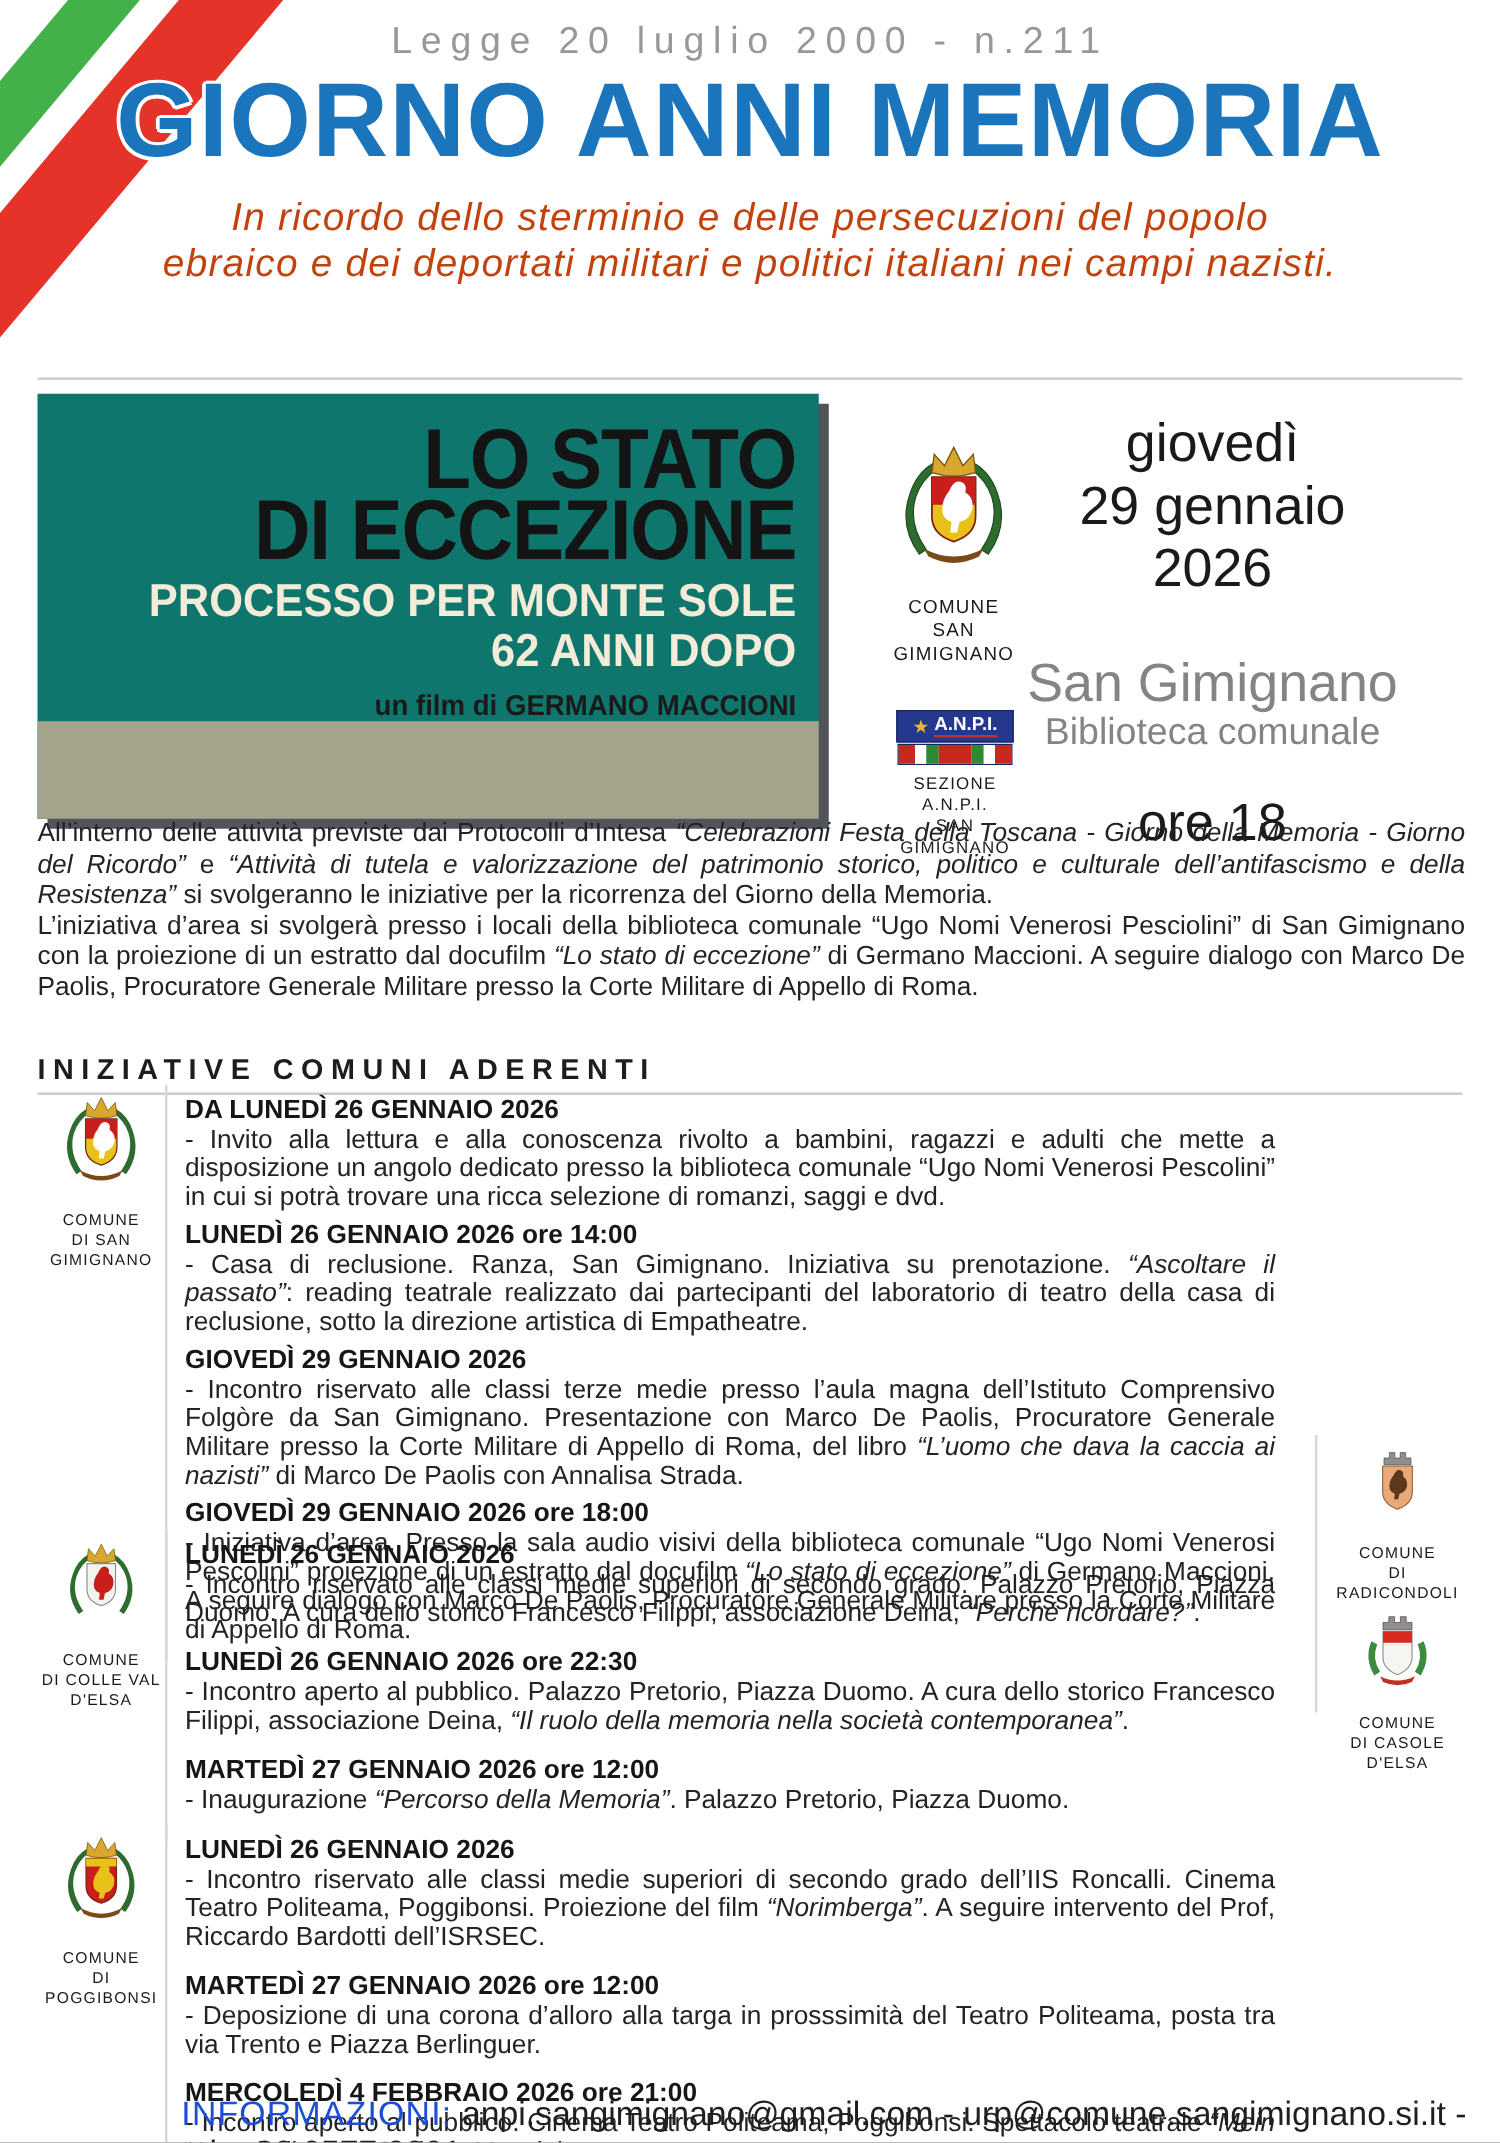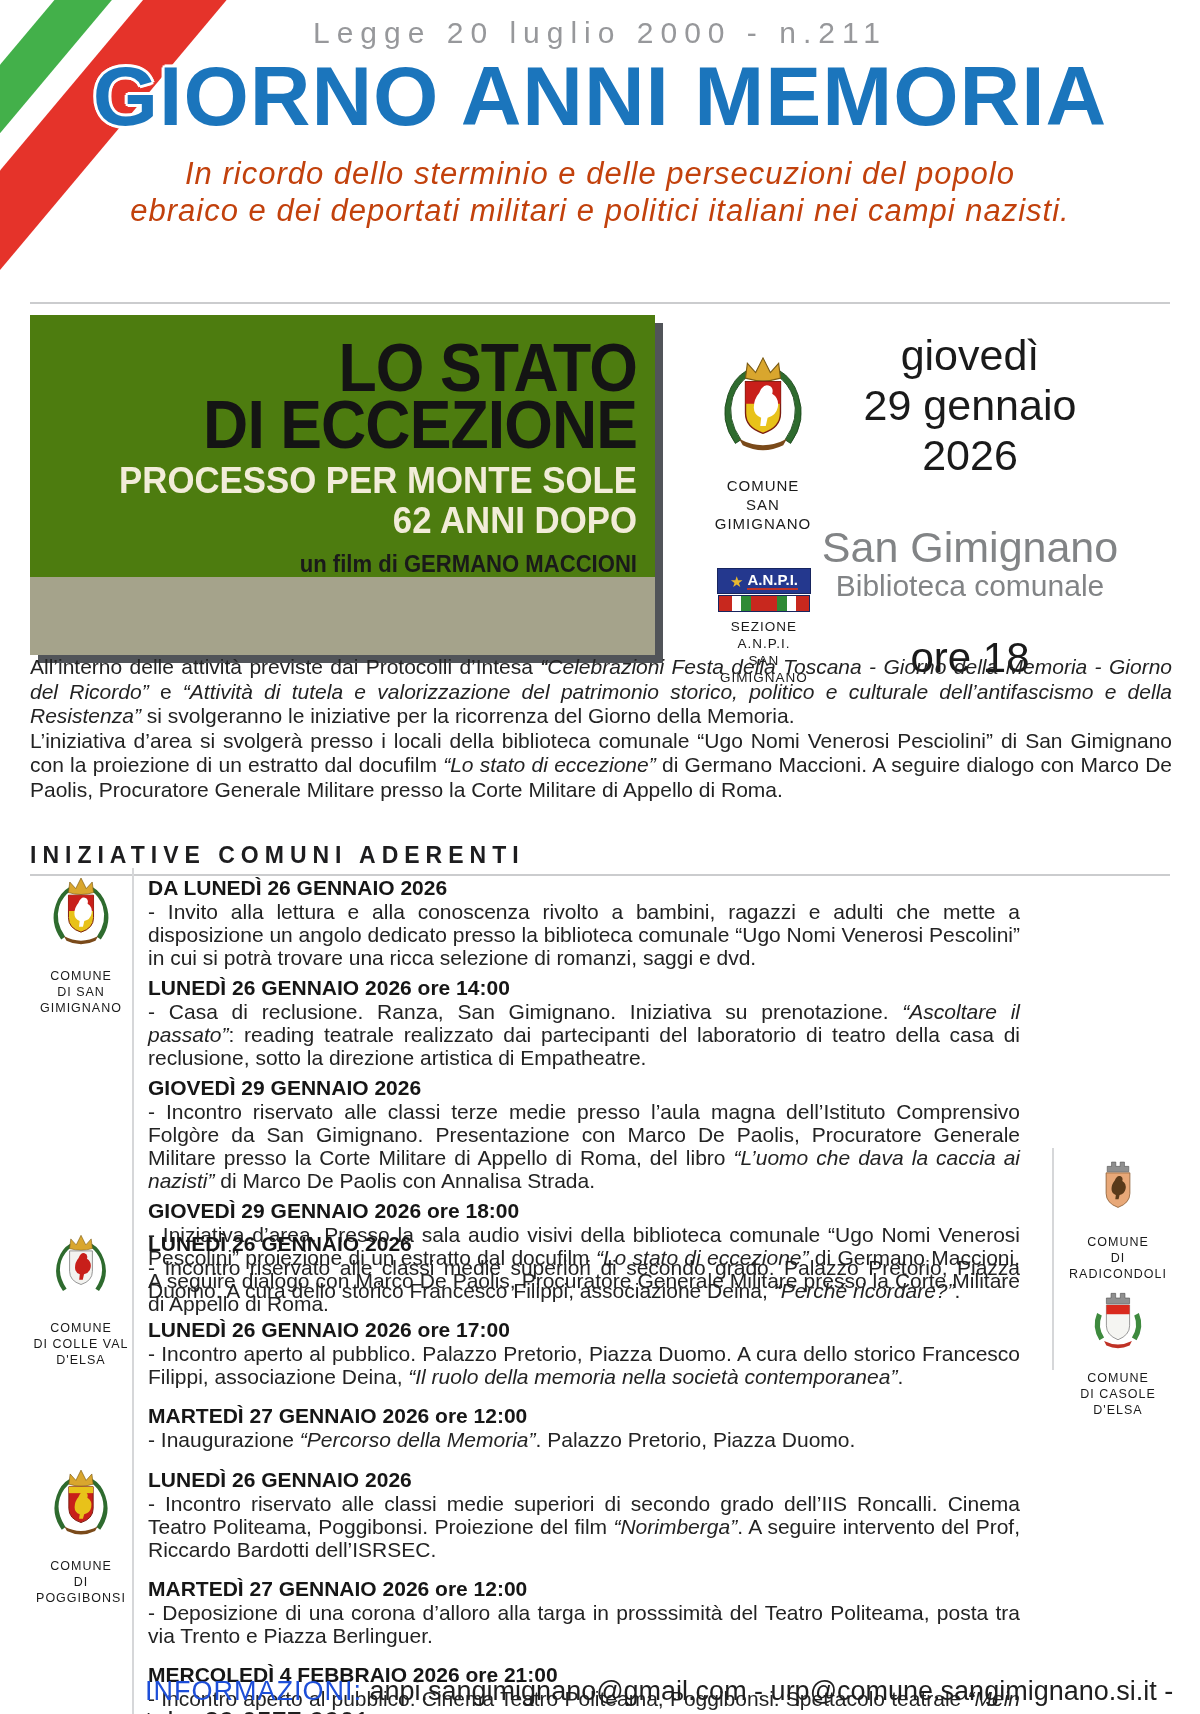--- a/index.html
+++ b/index.html
@@ -80,21 +80,21 @@
 
   <div class="law-line">Legge 20 luglio 2000 - n.211</div>
   <div class="main-title" style="color:#1b75bc">GIORNO ANNI MEMORIA</div>
   <div class="subtitle">
     <div>In ricordo dello sterminio e delle persecuzioni del popolo</div>
     <div>ebraico e dei deportati militari e politici italiani nei campi nazisti.</div>
   </div>
 
   <div class="rule" style="top:302px"></div>
 
-  <div class="poster" style="background:#4d7c0f">
+  <div class="poster" style="background:#0f766e">
     <div class="olive" style="background:#a5a38b"></div>
     <div class="poster-inner">
       <div class="poster-title">LO STATO</div>
       <div class="poster-title">DI ECCEZIONE</div>
       <div class="poster-sub">PROCESSO PER MONTE SOLE</div>
       <div class="poster-sub" style="margin-top:0">62 ANNI DOPO</div>
       <div class="poster-credit">un film di GERMANO MACCIONI</div>
     </div>
   </div>
 
@@ -204,21 +204,21 @@
         <div>COMUNE</div>
         <div>DI COLLE VAL D'ELSA</div>
       </div>
     </div>
     <div class="text-col">
       <div class="event">
         <div class="event-heading">LUNEDÌ 26 GENNAIO 2026</div>
         <div class="event-body"><span>- Incontro riservato alle classi medie superiori di secondo grado. Palazzo Pretorio, Piazza Duomo.  A cura dello storico Francesco Filippi, associazione Deina, </span><span style="font-style: italic;">“Perché ricordare?”</span><span>.</span></div>
       </div>
       <div class="event">
-        <div class="event-heading">LUNEDÌ 26 GENNAIO 2026 ore 17:00</div>
+        <div class="event-heading">LUNEDÌ 26 GENNAIO 2026 ore 22:30</div>
         <div class="event-body"><span>- Incontro aperto al pubblico. Palazzo Pretorio, Piazza Duomo.  A cura dello storico Francesco Filippi, associazione Deina, </span><span style="font-style: italic;">“Il ruolo della memoria nella società contemporanea”</span><span>.</span></div>
       </div>
       <div class="event">
         <div class="event-heading">MARTEDÌ 27 GENNAIO 2026 ore 12:00</div>
         <div class="event-body"><span>- Inaugurazione </span><span style="font-style: italic;">“Percorso della Memoria”</span><span>. Palazzo Pretorio, Piazza Duomo.</span></div>
       </div>
     </div>
   </div>
 
   <div class="group wide-gap" style="top:1460px">

